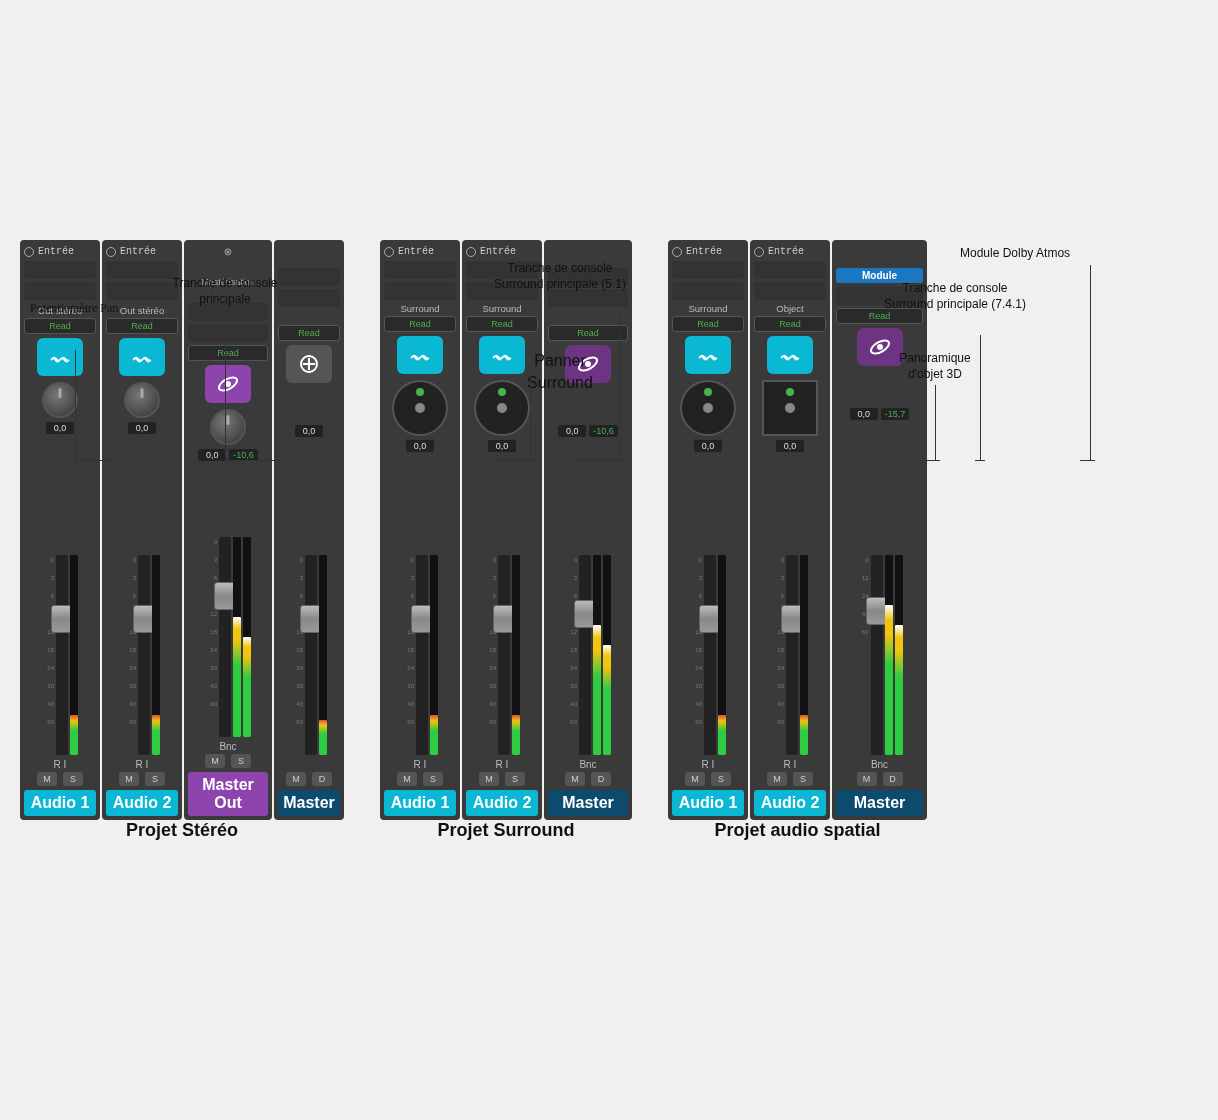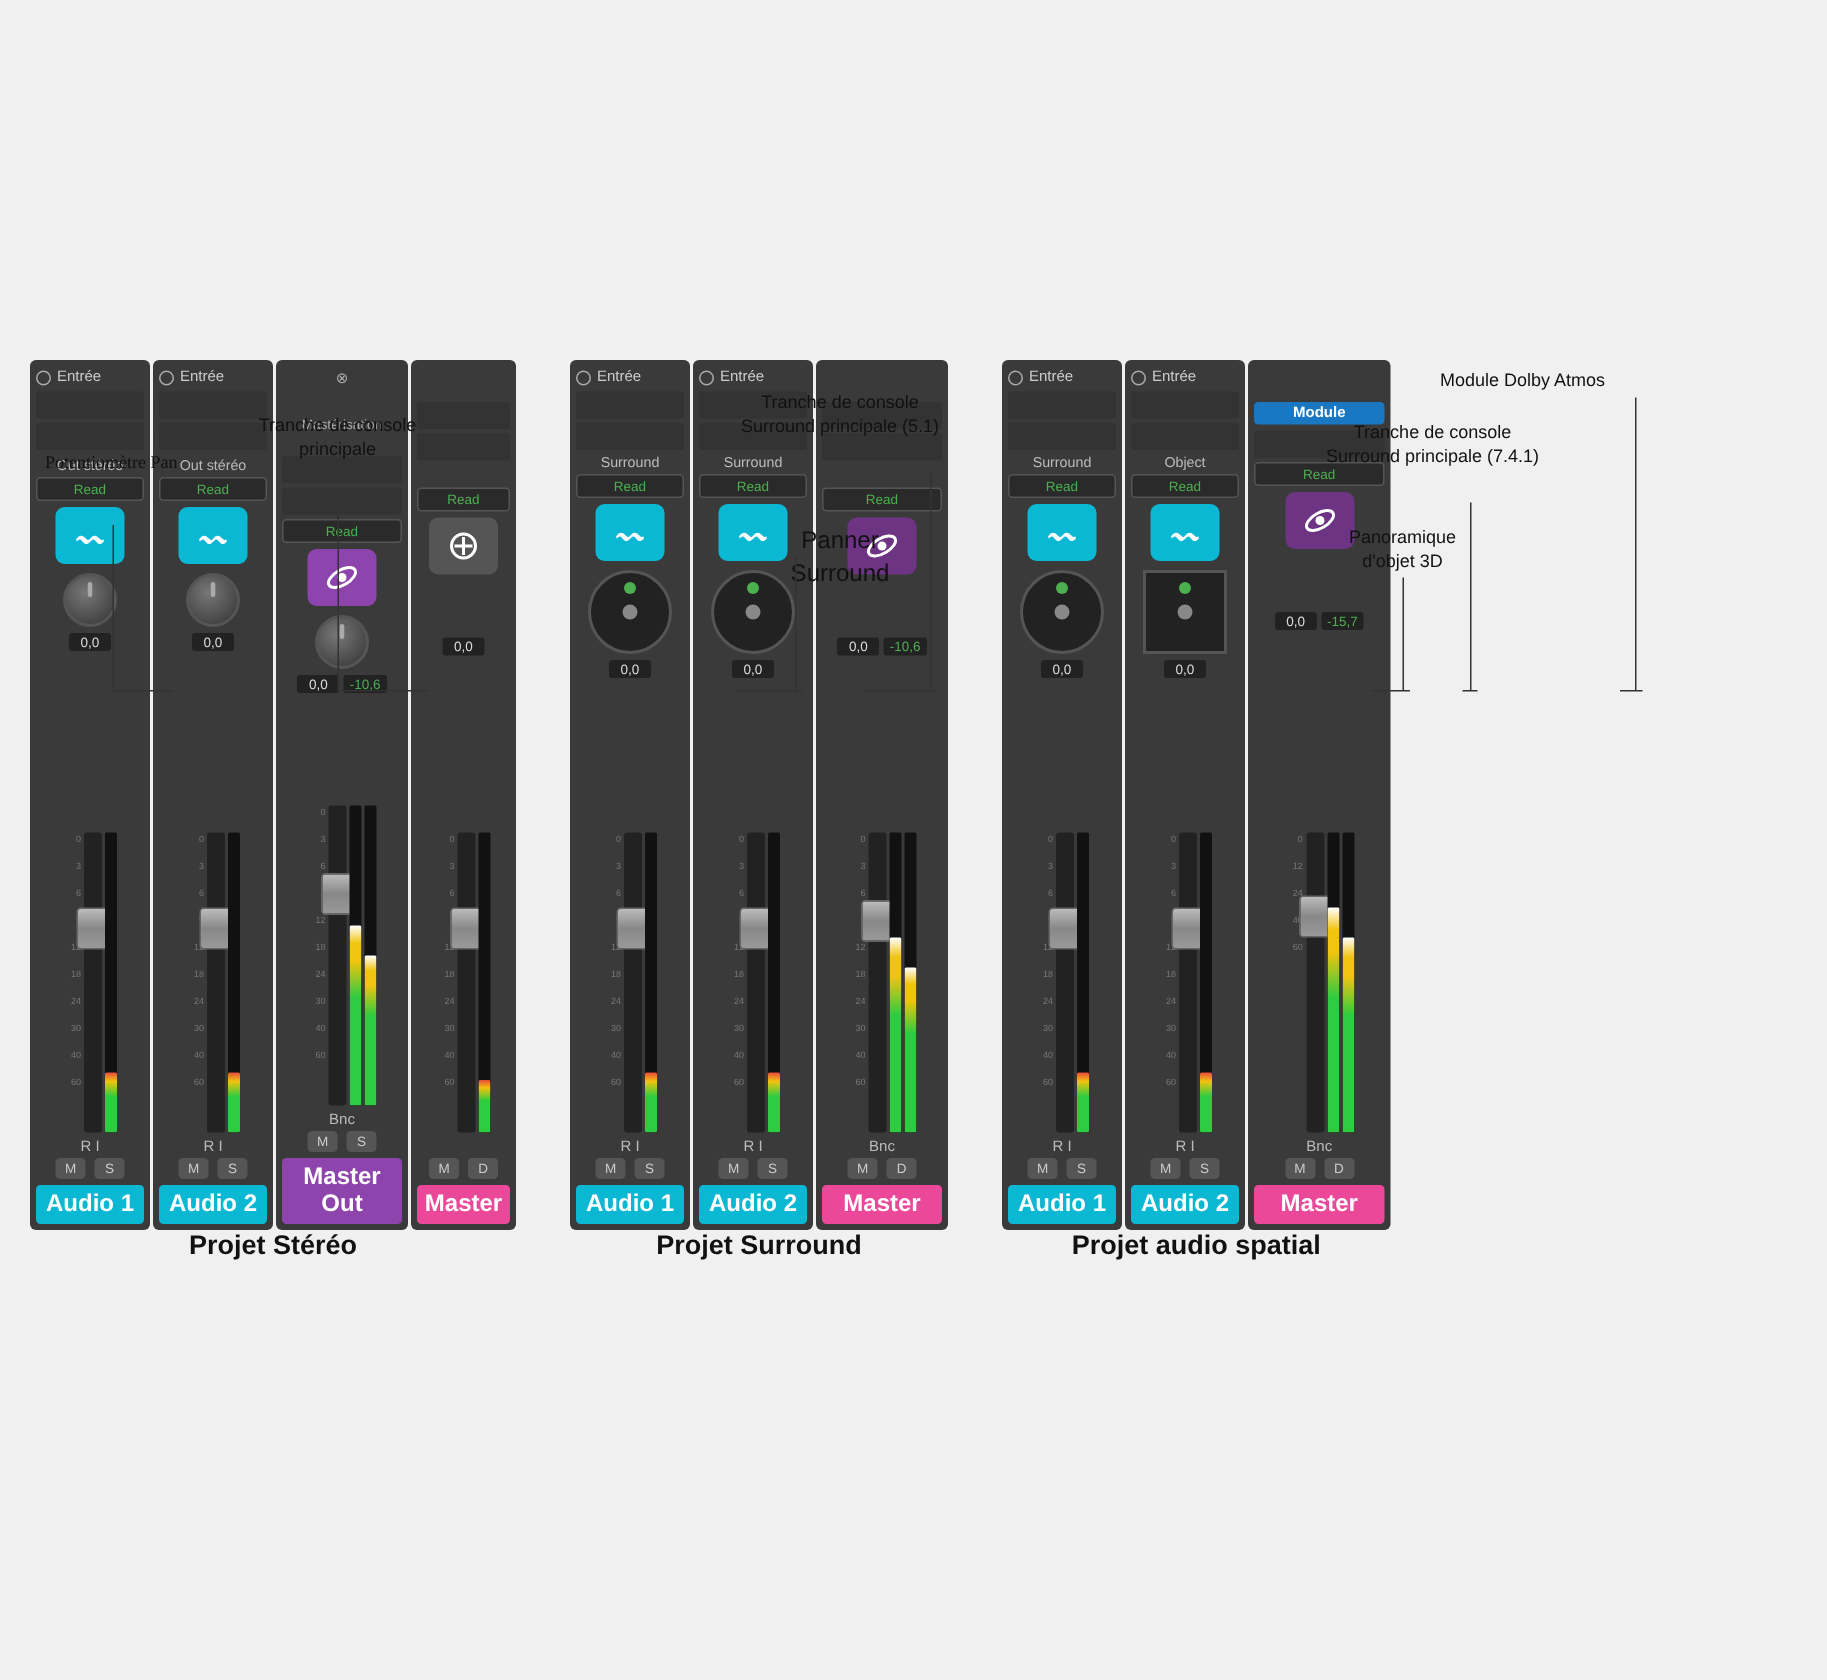--- a/index.html
+++ b/index.html
@@ -61,20 +61,21 @@
       height: 10px;
       border-radius: 50%;
       border: 1.5px solid #aaa;
       background: transparent;
       flex-shrink: 0;
     }
 
     .input-label {
       font-size: 10px;
       color: #ccc;
+      font-family: Liberation Mono, monospace;
     }
 
     .link-icon {
       font-size: 10px;
       color: #aaa;
       margin: 0 auto;
     }
 
     
     .row-spacer {
@@ -365,21 +366,21 @@
       padding: 4px 2px;
       border-radius: 3px;
       text-align: center;
       font-size: 16px;
       font-weight: 600;
       color: white;
     }
 
     .channel-name.cyan-bg { background: #0bb8d4; }
     .channel-name.purple-bg { background: #8e44ad; }
-    .channel-name.gray-bg { background: #ec4899; }
+    .channel-name.gray-bg { background: #0c4a6e; }
 
     
     .atmos-badge {
       background: #1a78c2;
       color: white;
       font-size: 10px;
       font-weight: 700;
       padding: 2px 8px;
       border-radius: 3px;
       width: 100%;

